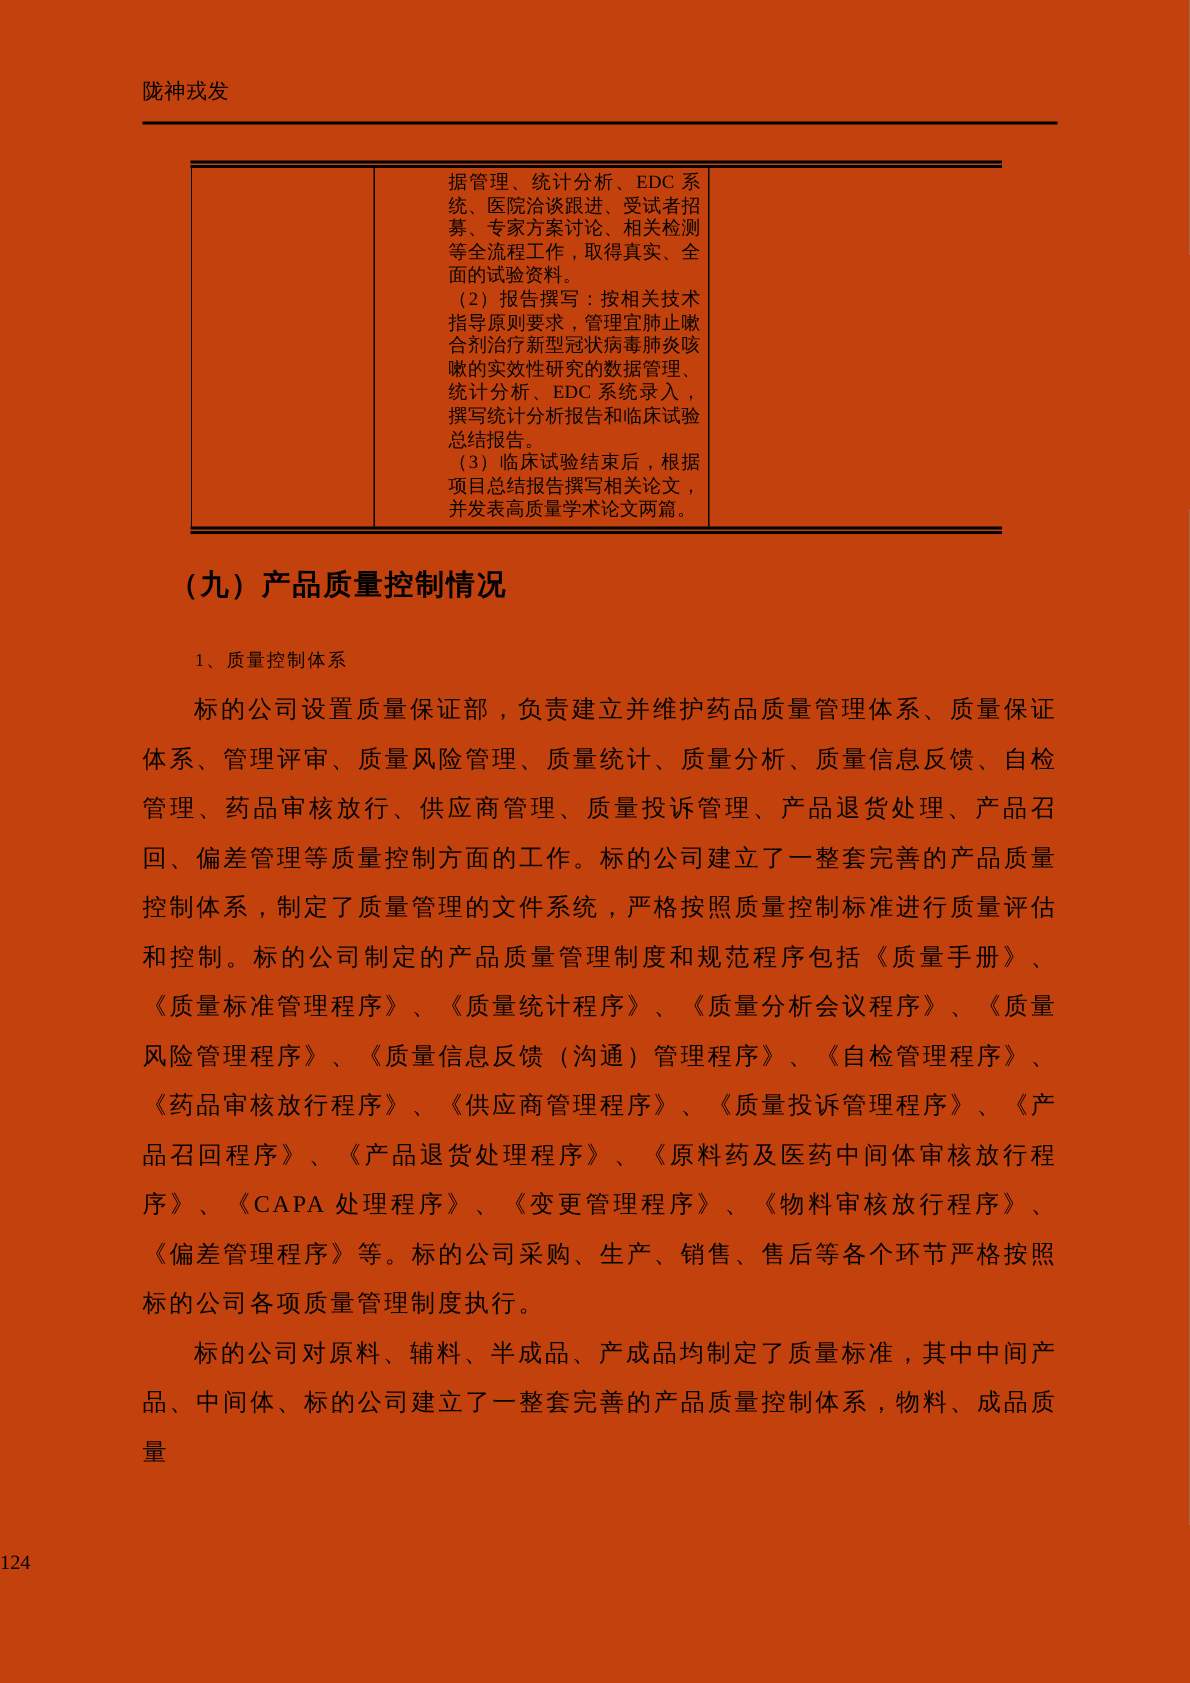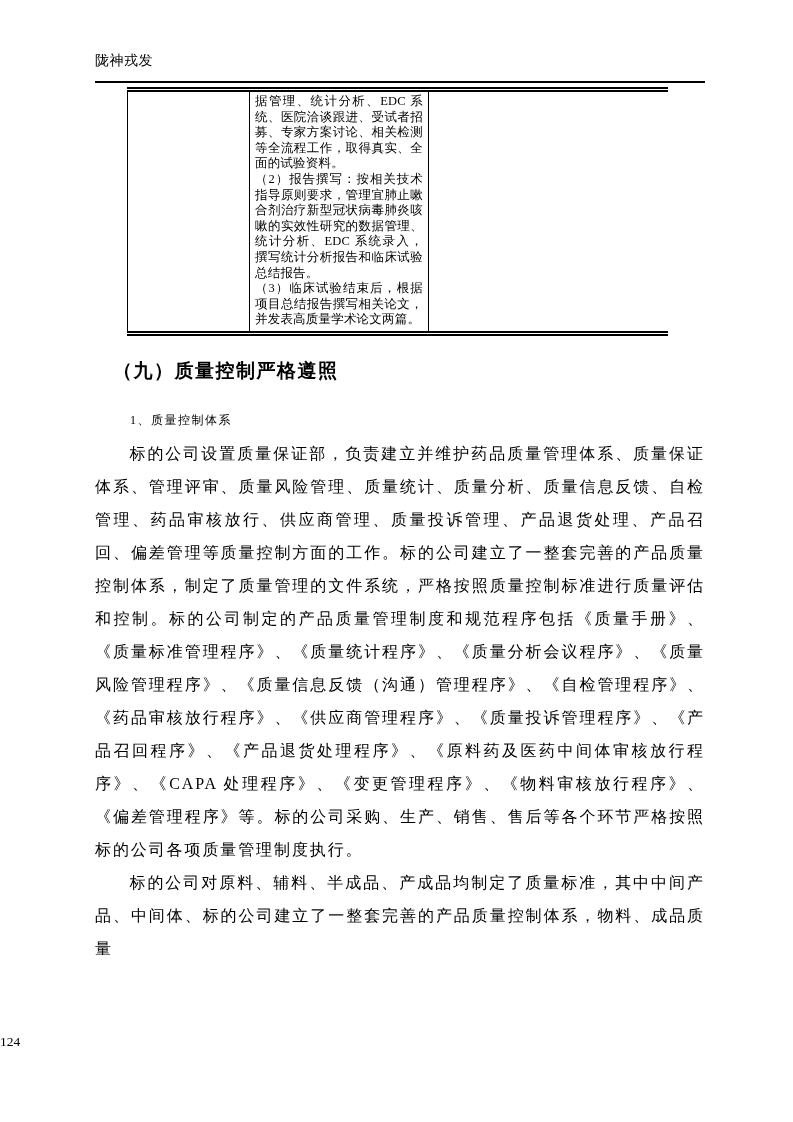--- a/index.html
+++ b/index.html
@@ -1,43 +1,44 @@
 <!DOCTYPE html>
 <html lang="zh"><head>
 <meta charset="utf-8">
 <style>
   html,body{margin:0;padding:0;background:#888;}
   .page{
     position:relative;
     width:793px;height:1122px;
     margin:0 auto;
-    background:#ffffff;
+    background:#c2410c;
     box-sizing:border-box;
     padding:52px 88px 0 95px;
     font-family:"Liberation Serif","DejaVu Serif",serif;
     color:#000;
     overflow:hidden;
   }
   .doc-header{
     display:flex;justify-content:space-between;align-items:flex-end;
     font-size:14px;letter-spacing:0.5px;
     padding-bottom:11px;
     border-bottom:2px solid #000;
   }
   .doc-header .left{white-space:nowrap;}
   .doc-header .right{white-space:nowrap;}
   .cont-table{
-    margin:4px 0 0 32px;
+    margin:24px 0 0 32px;
     width:541px;
     display:flex;
     border-top:5px double #000;
     border-bottom:5px double #000;
     border-left:1.5px solid #000;
     box-sizing:border-box;
     min-height:212px;
+    gap:44px;
   }
   .cont-table .cell{
     box-sizing:border-box;
     border-right:1.4px solid #000;
     font-size:12.5px;
     line-height:15.6px;
     letter-spacing:0.2px;
     padding:2px 5px 3px 5px;
     text-align:justify;
     text-justify:inter-character;
@@ -89,21 +90,21 @@
   </div>
 
   <div class="cont-table">
     <div class="cell c1"></div>
     <div class="cell c2">据管理、统计分析、EDC 系统、医院洽谈跟进、受试者招募、专家方案讨论、相关检测等全流程工作，取得真实、全面的试验资料。
 （2）报告撰写：按相关技术指导原则要求，管理宜肺止嗽合剂治疗新型冠状病毒肺炎咳嗽的实效性研究的数据管理、统计分析、EDC 系统录入，撰写统计分析报告和临床试验总结报告。
 （3）临床试验结束后，根据项目总结报告撰写相关论文，并发表高质量学术论文两篇。</div>
     <div class="cell c4"></div>
   </div>
 
-  <h2 class="sec">（九）质量控制严格遵照</h2>
+  <h2 class="sec">（九）产品质量控制情况</h2>
 
   <p class="sub">1、质量控制体系</p>
 
 
   <p class="body">标的公司设置质量保证部，负责建立并维护药品质量管理体系、质量保证体系、管理评审、质量风险管理、质量统计、质量分析、质量信息反馈、自检管理、药品审核放行、供应商管理、质量投诉管理、产品退货处理、产品召回、偏差管理等质量控制方面的工作。标的公司建立了一整套完善的产品质量控制体系，制定了质量管理的文件系统，严格按照质量控制标准进行质量评估和控制。标的公司制定的产品质量管理制度和规范程序包括《质量手册》、《质量标准管理程序》、《质量统计程序》、《质量分析会议程序》、《质量风险管理程序》、《质量信息反馈（沟通）管理程序》、《自检管理程序》、《药品审核放行程序》、《供应商管理程序》、《质量投诉管理程序》、《产品召回程序》、《产品退货处理程序》、《原料药及医药中间体审核放行程序》、《CAPA 处理程序》、《变更管理程序》、《物料审核放行程序》、《偏差管理程序》等。标的公司采购、生产、销售、售后等各个环节严格按照标的公司各项质量管理制度执行。</p>
 
 
   <p class="body">标的公司对原料、辅料、半成品、产成品均制定了质量标准，其中中间产品、中间体、标的公司建立了一整套完善的产品质量控制体系，物料、成品质量</p>
 
   <div class="page-number">124</div>

